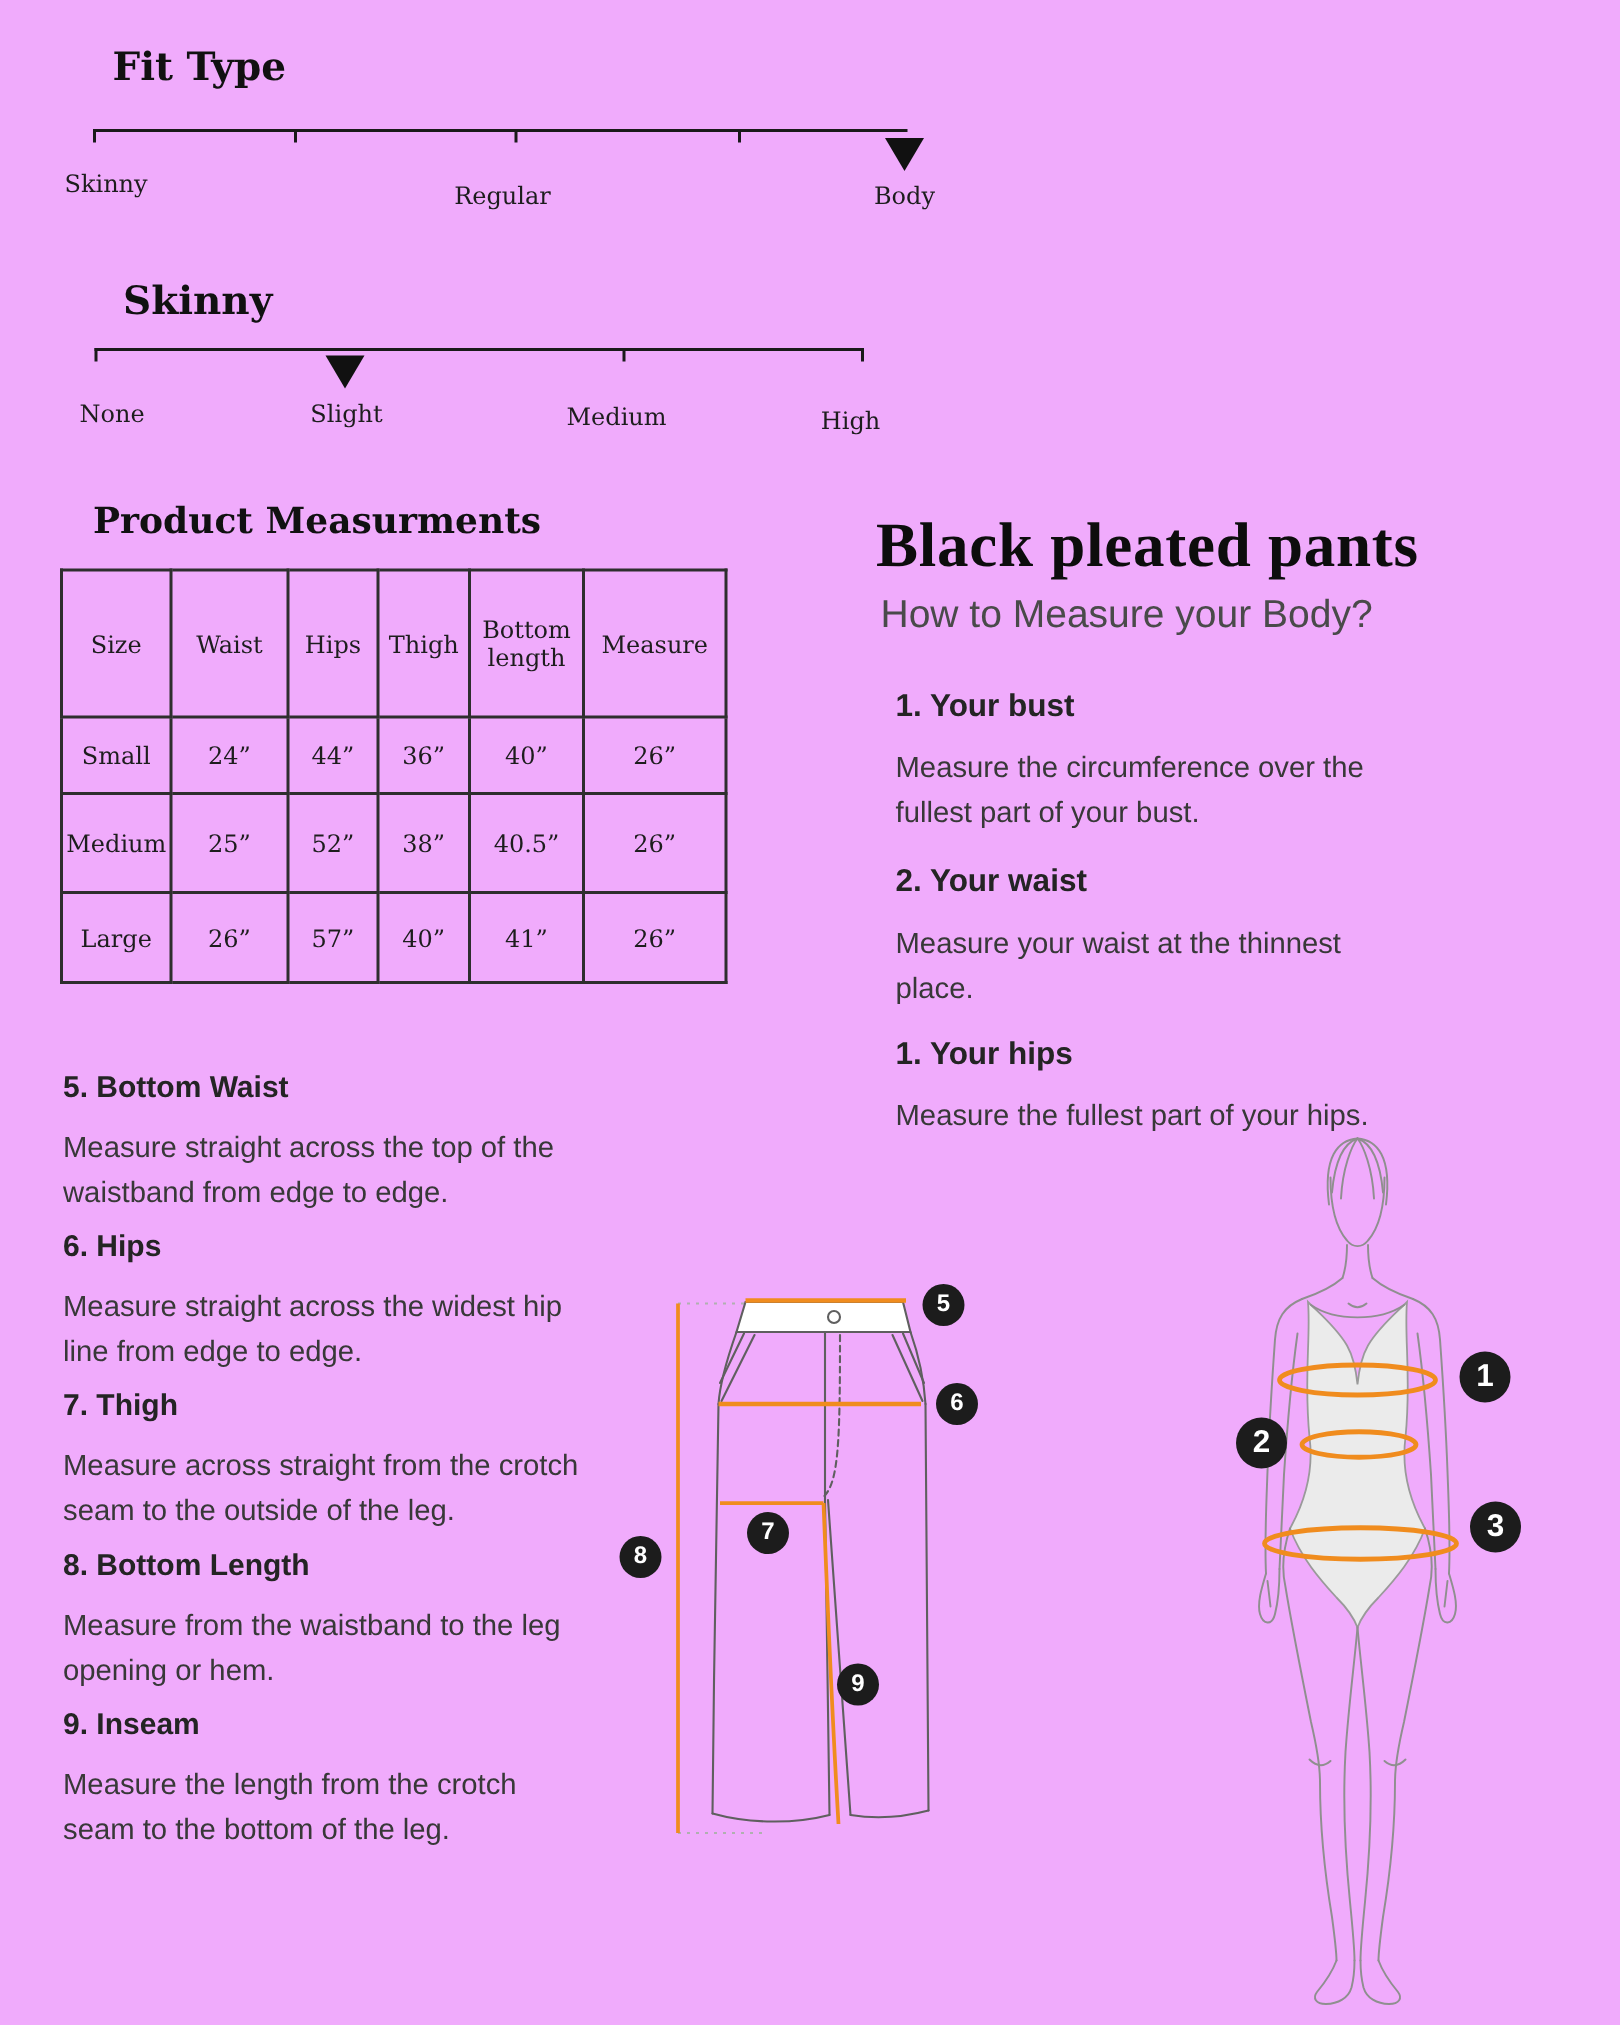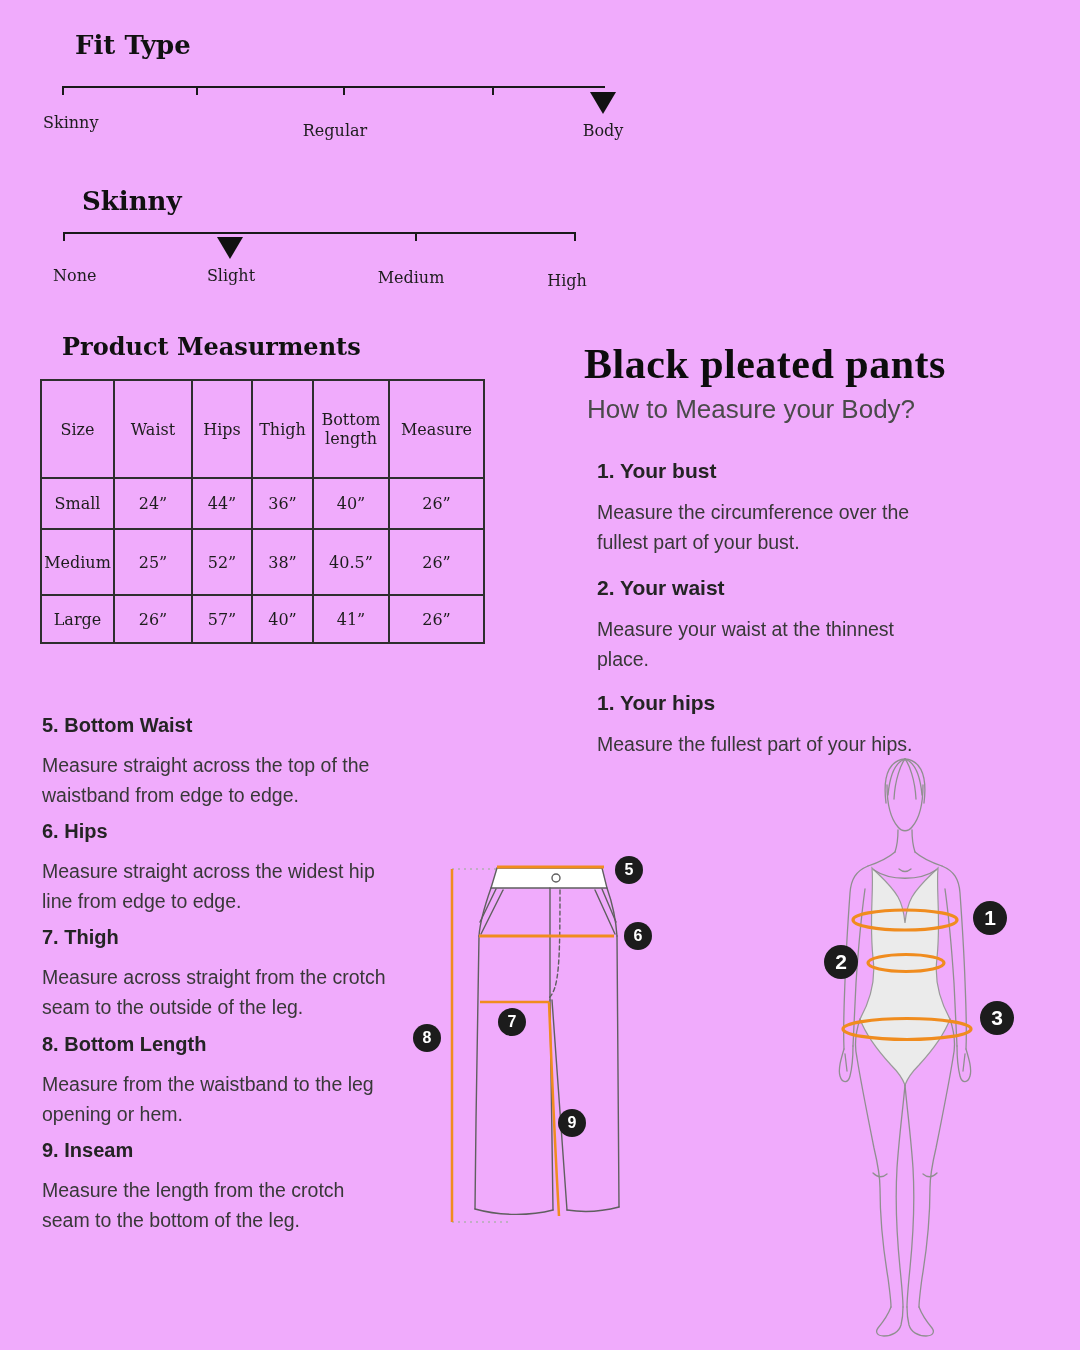--- a/index.html
+++ b/index.html
@@ -98,21 +98,21 @@
       <td>26”</td>
     </tr>
     <tr style="height:66px;">
       <td>Medium</td>
       <td>25”</td>
       <td>52”</td>
       <td>38”</td>
       <td>40.5”</td>
       <td>26”</td>
     </tr>
-    <tr style="height:48px;">
+    <tr style="height:60px;">
       <td>Large</td>
       <td>26”</td>
       <td>57”</td>
       <td>40”</td>
       <td>41”</td>
       <td>26”</td>
     </tr>
   </tbody>
     </table>
 

